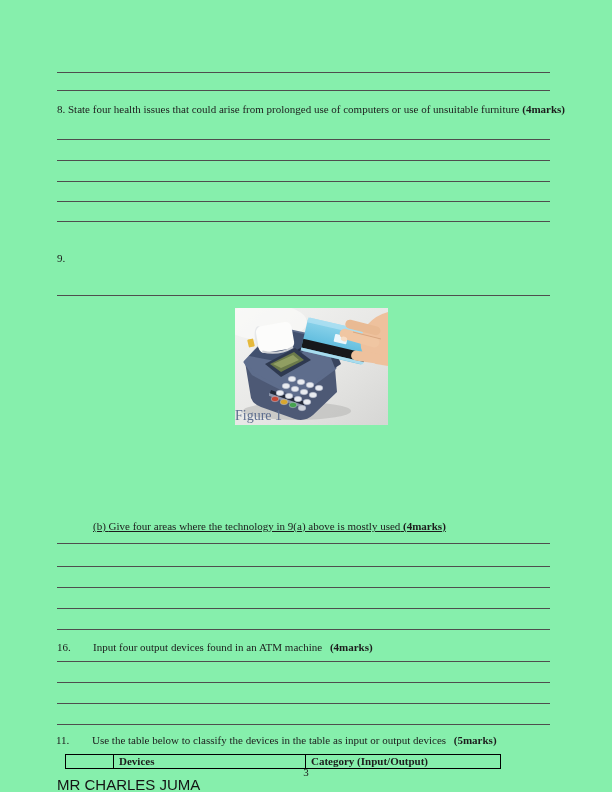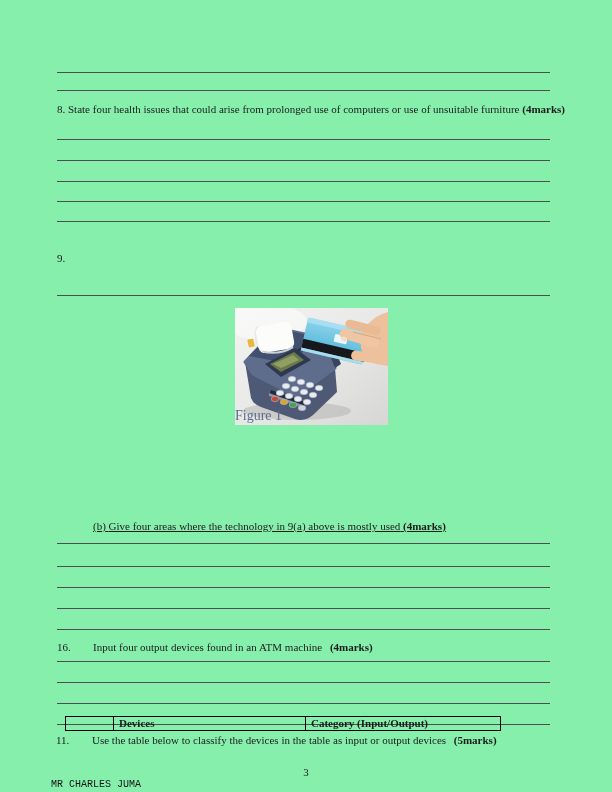--- a/index.html
+++ b/index.html
@@ -15,27 +15,27 @@
   .marks.gap{margin-left:5px;}
   .qnum-wide{display:inline-block;width:36px;}
   .q8{left:57px;top:102px;width:505px;padding-left:13px;text-indent:-13px;}
   .q9num{left:57px;top:251px;}
   .q9a{left:93px;top:266px;}
   .q9b{left:93px;top:519px;text-decoration:underline;}
   .q10{left:57px;top:640px;}
   .q11{left:56px;top:733px;}
   .figurebox{position:absolute;left:235px;top:308px;width:153px;height:117px;}
   .figcaption{position:absolute;left:235px;top:408px;width:153px;color:#5d6d8e;font-size:14px;}
-  .devtable{position:absolute;left:65px;top:716px;border-collapse:collapse;table-layout:fixed;}
+  .devtable{position:absolute;left:65px;top:754px;border-collapse:collapse;table-layout:fixed;}
   .devtable td{border:1px solid #000;height:13px;padding:0 5px;font-weight:bold;font-size:11px;line-height:13px;overflow:hidden;white-space:nowrap;}
   .devtable .c0{width:37px;}
   .devtable .c1{width:181px;}
   .devtable .c2{width:184px;}
   .pageno{position:absolute;left:0;top:765px;width:612px;text-align:center;font-size:11px;}
-  .docfooter{position:absolute;left:51px;top:777px;font-family:Liberation Mono, monospace;font-size:10px;color:#141414;}
+  .docfooter{position:absolute;left:57px;top:777px;font-family:Liberation Sans, sans-serif;font-size:15px;color:#141414;}
 </style>
 </head>
 <body>
 
 <div class="page">
 
   <div class="hline" style="top:72px"></div>
   <div class="hline" style="top:90px"></div>
 
   <div class="q wrap q8">

